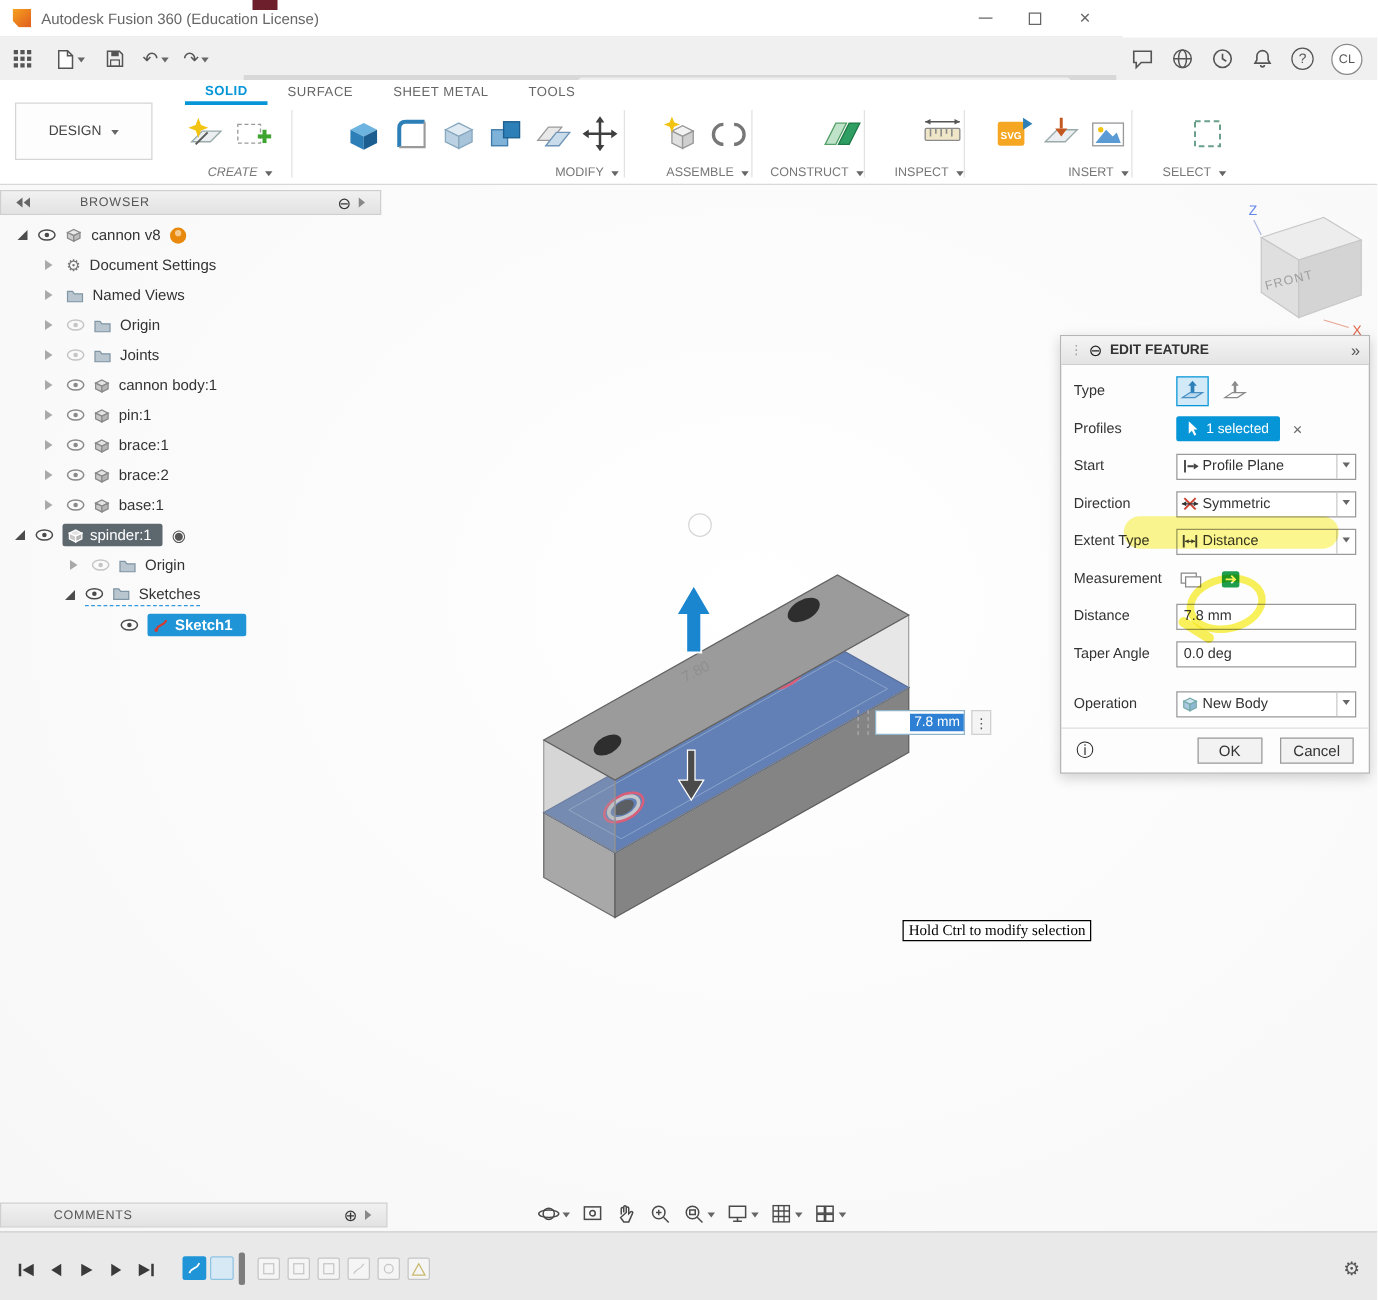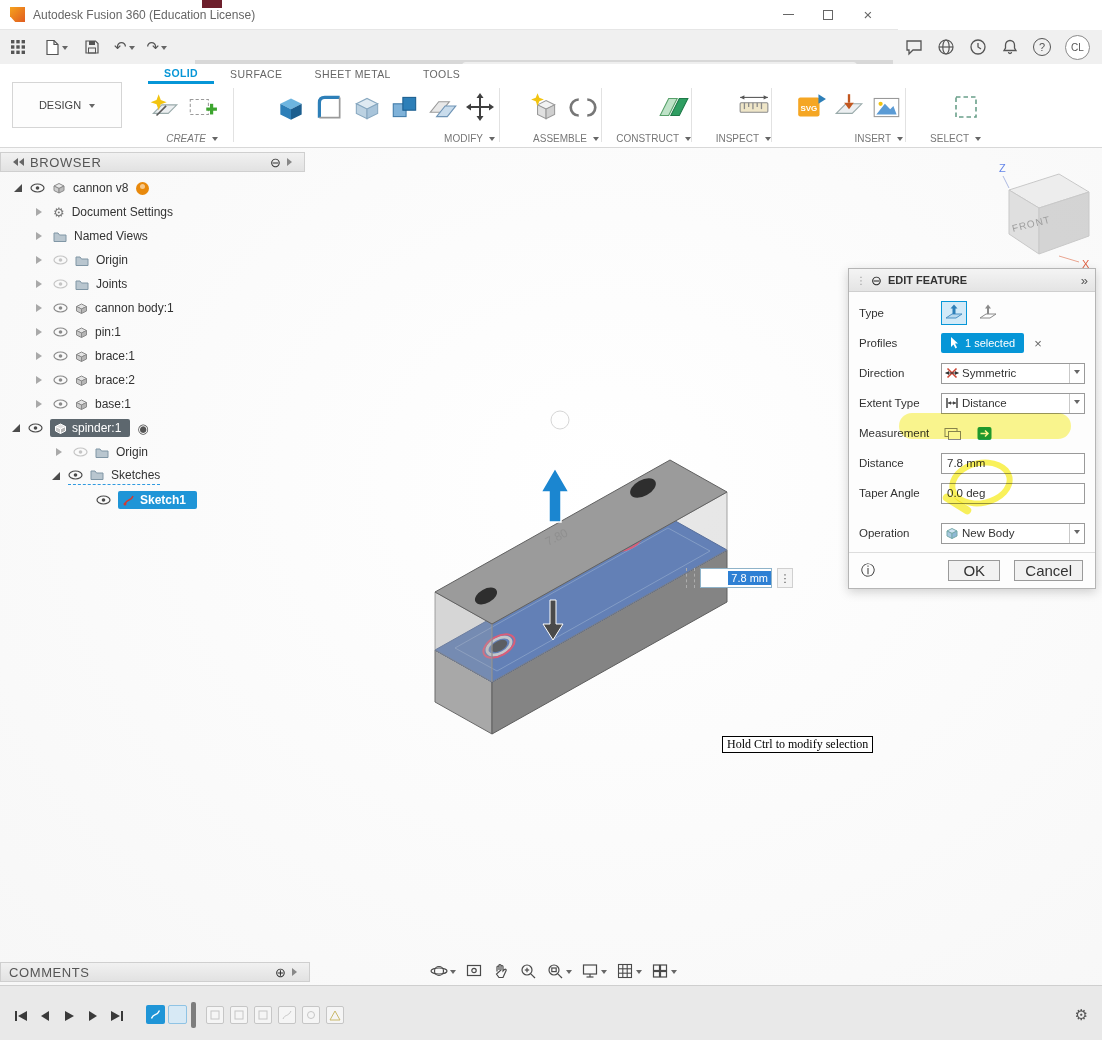--- a/index.html
+++ b/index.html
@@ -43,21 +43,21 @@
   .rgroup .glabel { height:16px; display:flex; align-items:center; gap:4px; font-size:10px; color:#777; }
   .rsep { position:absolute; top:4px; width:1px; height:54px; background:#e2e2e2; }
   .ric { display:flex; align-items:center; justify-content:center; }
 
   
   .canvas { position:absolute; left:0; top:148px; width:1102px; height:837px; background:radial-gradient(ellipse at 55% 40%, #ffffff 0%, #f7f7f7 100%); }
 
   
   .browser { position:absolute; left:0; top:4px; width:305px; }
   .panel-head { height:20px; background:linear-gradient(#f1f1f1,#e2e2e2); border:1px solid #cfcfcf; display:flex; align-items:center; padding:0 8px; gap:6px; }
-  .panel-title { font-size:13px; color:#555; letter-spacing:.6px; }
+  .panel-title { font-size:10px; color:#555; letter-spacing:.6px;margin-left:34px; }
   .tri-left { width:0; height:0; border:4px solid transparent; border-right:5px solid #666; }
   .tri-right-sm { width:0; height:0; border:4px solid transparent; border-left:5px solid #888; }
   .head-min { margin-left:auto; font-size:13px; color:#333; line-height:1; }
   .tree { padding-top:4px; }
   .trow { height:24px; display:flex; align-items:center; font-size:12px; color:#333; }
   .car-exp { width:0; height:0; border-left:8px solid transparent; border-bottom:8px solid #4c4c4c; margin-right:8px; }
   .car-col { width:0; height:0; border:4.5px solid transparent; border-left:6px solid #a9a9a9; margin-right:7px; }
   .tico { margin-right:7px; display:flex; }
   .pill-dark { display:inline-flex; align-items:flex-end; gap:5px; background:#5d676e; color:#fff; padding:2px 9px 2px 4px; border-radius:2px; }
   .pill-blue { display:inline-flex; align-items:center; gap:5px; background:#1f95d7; color:#fff; font-weight:bold; padding:2px 11px 2px 5px; border-radius:2px; }
@@ -83,21 +83,21 @@
   .type-ic.sel { border:1px solid #0696d7; background:#d2eaf8; }
   .btn-blue { background:#0696d7; color:#fff; height:20px; padding:0 9px; display:inline-flex; align-items:center; gap:5px; border-radius:2px; font-size:11px; }
   .clear-x { margin-left:10px; color:#666; font-size:13px; }
   .dd { flex:1; height:21px; background:#fff; border:1px solid #9a9a9a; display:flex; align-items:center; padding-left:3px; font-size:11.5px; }
   .dd .lbl { flex:1; padding-left:3px; white-space:nowrap; overflow:hidden; }
   .dd .ddcar { width:15px; align-self:stretch; border-left:1px solid #c9c9c9; display:flex; align-items:center; justify-content:center; }
   .tin { flex:1; height:21px; background:#fff; border:1px solid #9a9a9a; display:flex; align-items:center; padding:0 5px; font-size:11.5px; }
   .gap10 { height:10px; }
   .dlg-foot { height:36px; border-top:1px solid #ddd; display:flex; align-items:center; padding:0 12px; gap:14px; margin-top:4px; }
   .info-ic { font-size:14px; color:#222; }
-  .btn { height:21px; min-width:52px; background:#f2f2f2; border:1px solid #9a9a9a; display:flex; align-items:center; justify-content:center; font-size:15px; color:#333; padding:0 10px; }
+  .btn { height:21px; min-width:52px; background:#f2f2f2; border:1px solid #9a9a9a; display:flex; align-items:center; justify-content:center; font-size:12px; color:#333; padding:0 10px; }
   .hl-direction { position:absolute; left:50px; top:121px; width:172px; height:26px; background:rgba(247,238,50,.55); border-radius:13px; pointer-events:none; mix-blend-mode:multiply; }
   .hl-ring { position:absolute; left:100px; top:168px; width:64px; height:46px; border:6px solid rgba(247,238,50,.8); border-radius:50%; transform:rotate(-12deg); pointer-events:none; mix-blend-mode:multiply; }
   .hl-tail { position:absolute; left:92px; top:208px; width:32px; height:8px; background:rgba(247,238,50,.8); transform:rotate(32deg); border-radius:4px; pointer-events:none; mix-blend-mode:multiply; }
 
   
   .model { position:absolute; left:400px; top:252px; }
   .dim-float { position:absolute; left:686px; top:418px; height:24px; display:flex; align-items:center; gap:5px; }
   .dim-grip { width:9px; height:20px; border-left:1px dashed #adadad; border-right:1px dashed #adadad; }
   .dim-box { width:72px; height:20px; background:#fff; border:1px solid #8fb3c9; display:flex; align-items:center; justify-content:flex-end; }
   .dim-sel { background:#2e80d4; color:#fff; font-size:11px; padding:1px 3px; }
@@ -750,20 +750,34 @@
           <span class="ef-label">Profiles</span>
           <span class="btn-blue">
             <svg width="10" height="12" viewBox="0 0 10 12">
                 <polygon points="1,0 1,10 3.5,7.5 5.5,11.5 7,10.5 5,6.5 8,6.5" fill="#fff"></polygon>
               </svg>
             <span>1 selected</span>
           </span>
           <span class="clear-x">×</span>
         </div>
         <div class="ef-row">
+          <span class="ef-label">Start</span>
+          <span class="dd">
+            <svg width="14" height="14" viewBox="0 0 14 14">
+                <line x1="3" y1="2" x2="3" y2="12" stroke="#444" stroke-width="1.5"></line>
+                <line x1="5" y1="7" x2="10" y2="7" stroke="#444" stroke-width="1.5"></line>
+                <polygon points="10,4.5 14,7 10,9.5" fill="#444"></polygon>
+              </svg>
+            <span class="lbl">Profile Plane</span>
+            <span class="ddcar">
+                <span class="caret" style="margin:0;"></span>
+              </span>
+          </span>
+        </div>
+        <div class="ef-row">
           <span class="ef-label">Direction</span>
           <span class="dd">
             <svg width="14" height="14" viewBox="0 0 14 14">
                 <line x1="2.5" y1="11.5" x2="11.5" y2="2.5" stroke="#c43" stroke-width="1.6"></line>
                 <line x1="2.5" y1="2.5" x2="11.5" y2="11.5" stroke="#c43" stroke-width="1.6"></line>
                 <line x1="0.5" y1="7" x2="13.5" y2="7" stroke="#333"></line>
                 <polygon points="13.5,7 10,5 10,9" fill="#333"></polygon>
                 <polygon points="0.5,7 4,5 4,9" fill="#333"></polygon>
               </svg>
             <span class="lbl">Symmetric</span>

